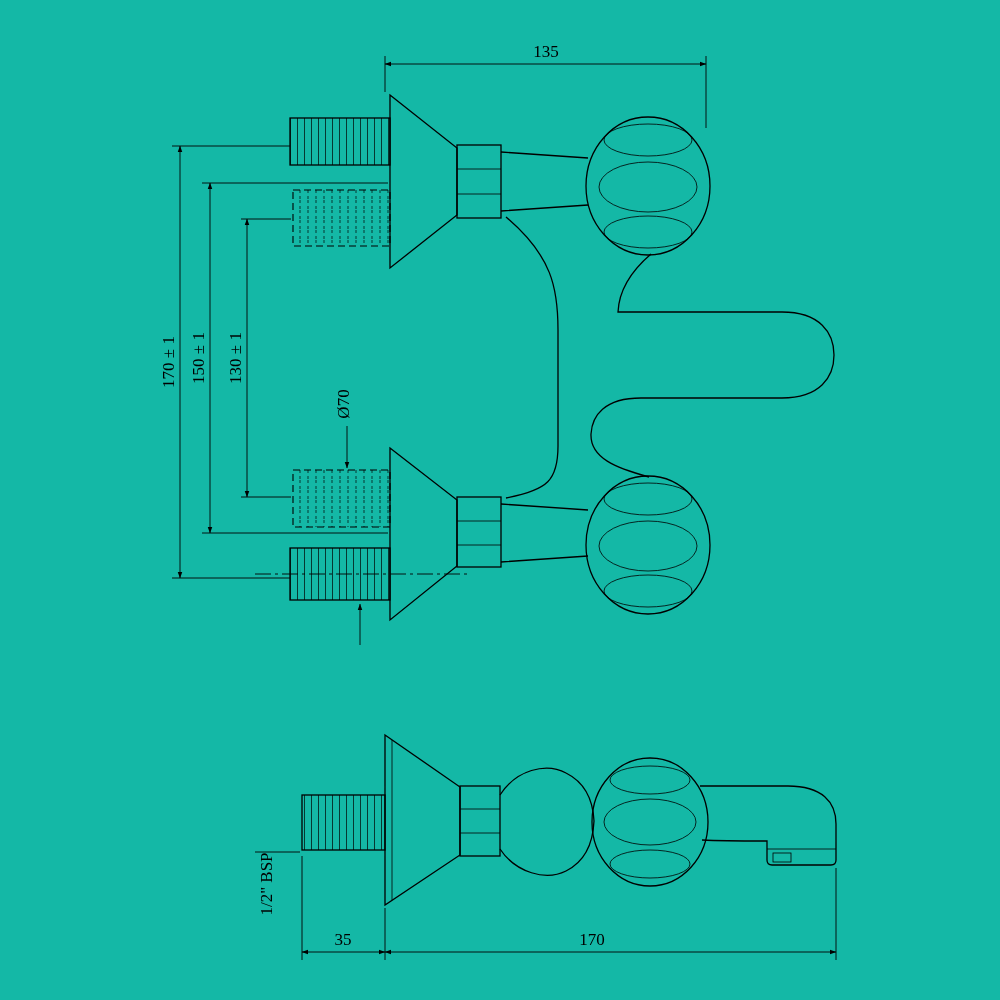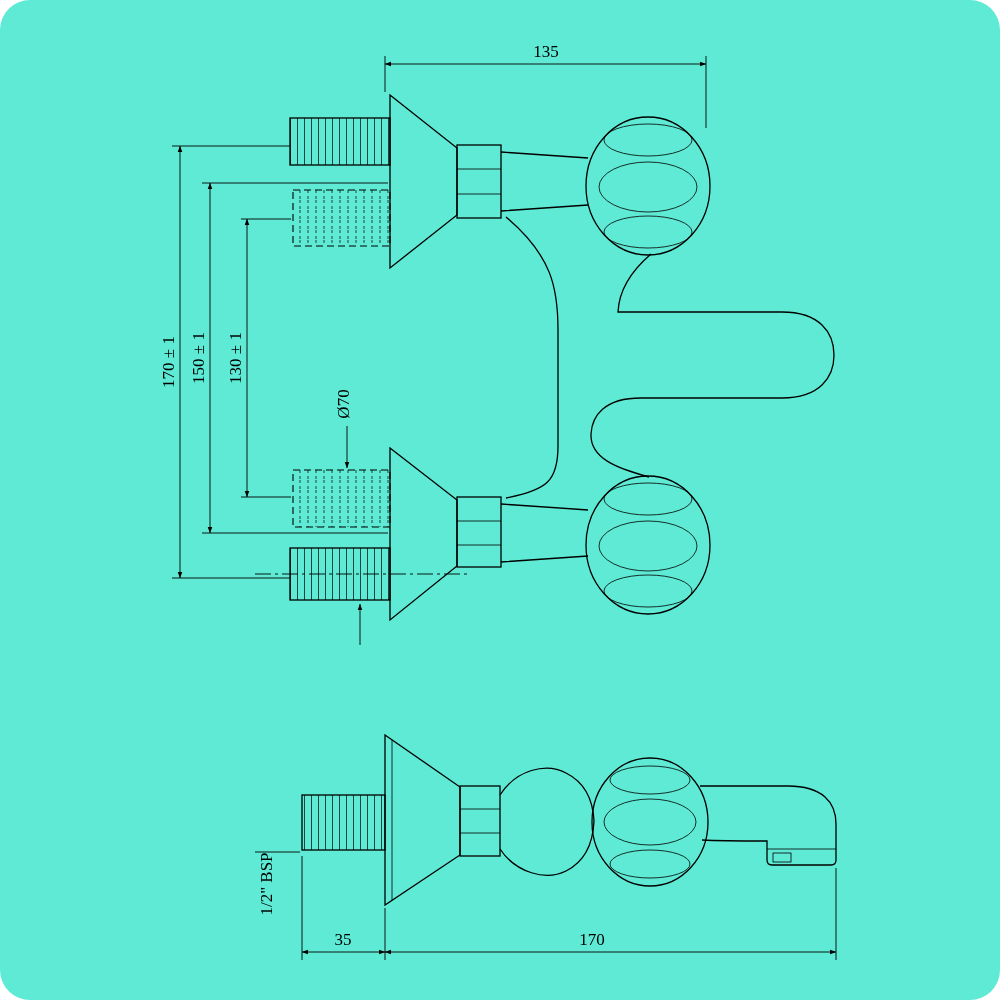--- a/index.html
+++ b/index.html
@@ -1,16 +1,16 @@
 <!DOCTYPE html>
 <html><head>
 <meta charset="utf-8">
 <style>
   html,body{margin:0;padding:0;background:#ffffff;}
-  .canvas{width:1000px;height:1000px;background:#5eead4;position:relative;overflow:hidden;border-radius:30px;}
+  .canvas{width:1000px;height:1000px;background:#14b8a6;position:relative;overflow:hidden;}
   svg{position:absolute;left:0;top:0;}
   .ln{fill:none;stroke:#000;stroke-width:1.3;}
   .fillpart{stroke:#000;stroke-width:1.3;}
   .dashrect{stroke:#000;stroke-width:1.1;stroke-dasharray:7 4;}
   .dim{fill:none;stroke:#000;stroke-width:0.9;}
   .thin{fill:none;stroke:#000;stroke-width:0.8;}
   .cl{fill:none;stroke:#000;stroke-width:0.9;stroke-dasharray:16 4 3 4;}
   .dimtxt{font-family:"Liberation Serif",serif;font-size:17px;fill:#000;}
 </style>
 </head>

